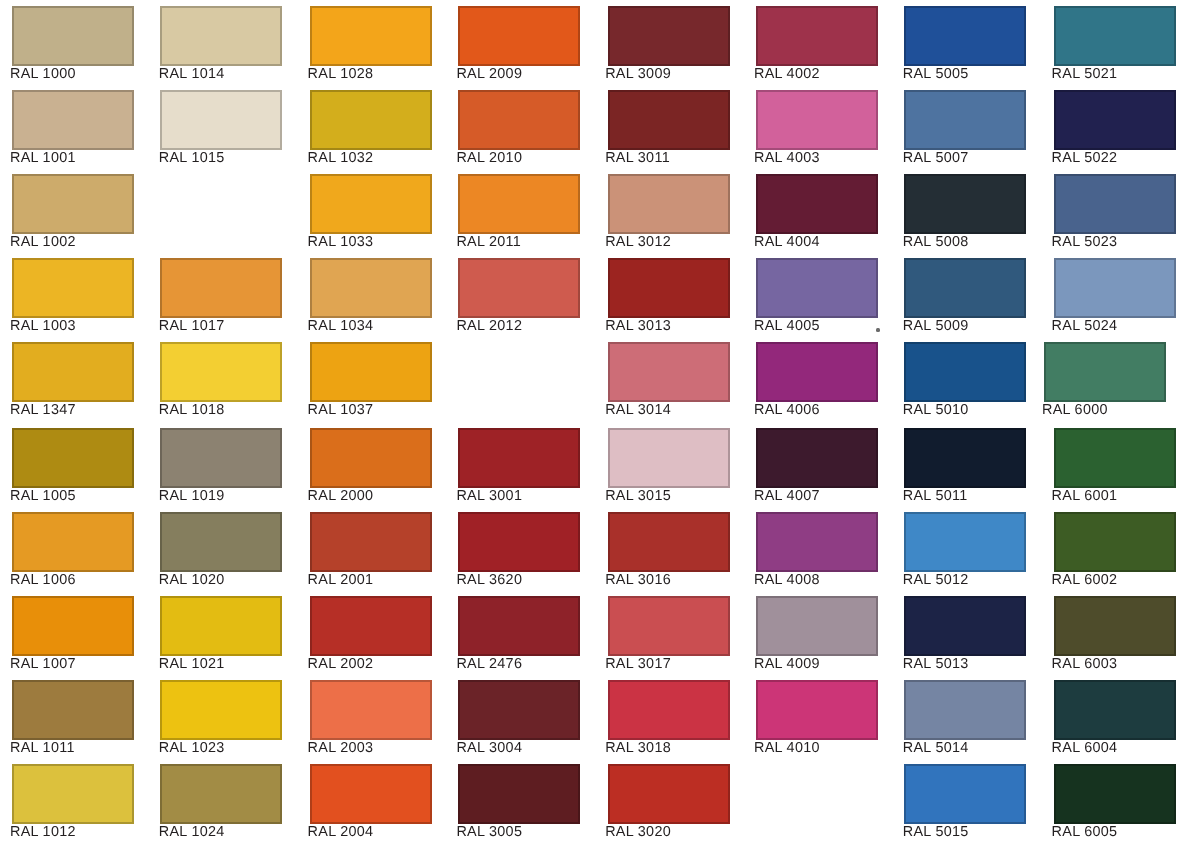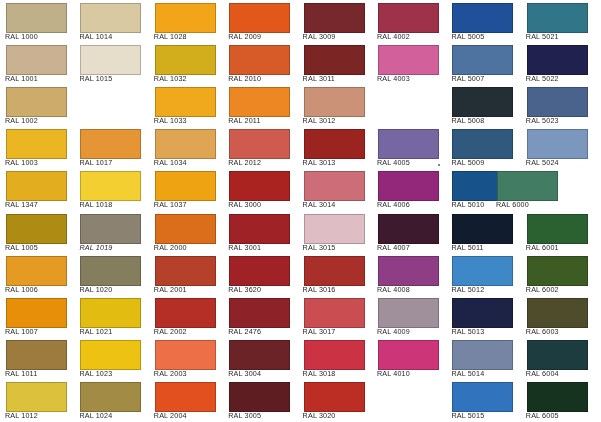--- a/index.html
+++ b/index.html
@@ -132,20 +132,24 @@
       <div class="swatch-label">RAL 1033</div>
     </div>
     <div class="swatch-cell" style="left: 223.2px; top: 84.2px;">
       <div class="swatch-chip" style="background-color: rgb(236, 135, 36);"></div>
       <div class="swatch-label">RAL 2011</div>
     </div>
     <div class="swatch-cell" style="left: 297.6px; top: 84.2px;">
       <div class="swatch-chip" style="background-color: rgb(203, 146, 120);"></div>
       <div class="swatch-label">RAL 3012</div>
     </div>
+    <div class="swatch-cell" style="left: 372px; top: 84.2px;">
+      <div class="swatch-chip" style="background-color: rgb(100, 28, 52);"></div>
+      <div class="swatch-label">RAL 4004</div>
+    </div>
     <div class="swatch-cell" style="left: 446.4px; top: 84.2px;">
       <div class="swatch-chip" style="background-color: rgb(36, 46, 53);"></div>
       <div class="swatch-label">RAL 5008</div>
     </div>
     <div class="swatch-cell" style="left: 520.8px; top: 84.2px;">
       <div class="swatch-chip" style="background-color: rgb(73, 99, 141);"></div>
       <div class="swatch-label">RAL 5023</div>
     </div>
     <div class="swatch-cell" style="left: 0px; top: 126.3px;">
       <div class="swatch-chip" style="background-color: rgb(236, 181, 36);"></div>
@@ -185,45 +189,41 @@
       <div class="swatch-label">RAL 1347</div>
     </div>
     <div class="swatch-cell" style="left: 74.4px; top: 168.4px;">
       <div class="swatch-chip" style="background-color: rgb(243, 207, 50);"></div>
       <div class="swatch-label">RAL 1018</div>
     </div>
     <div class="swatch-cell" style="left: 148.8px; top: 168.4px;">
       <div class="swatch-chip" style="background-color: rgb(237, 163, 18);"></div>
       <div class="swatch-label">RAL 1037</div>
     </div>
-    <div class="swatch-cell" style="left: 223.2px; top: 168.4px;">
-      <div class="swatch-chip" style="background-color: rgb(171, 35, 32);"></div>
-      <div class="swatch-label">RAL 3000</div>
-    </div>
     <div class="swatch-cell" style="left: 297.6px; top: 168.4px;">
       <div class="swatch-chip" style="background-color: rgb(205, 109, 119);"></div>
       <div class="swatch-label">RAL 3014</div>
     </div>
     <div class="swatch-cell" style="left: 372px; top: 168.4px;">
       <div class="swatch-chip" style="background-color: rgb(147, 40, 123);"></div>
       <div class="swatch-label">RAL 4006</div>
     </div>
     <div class="swatch-cell" style="left: 446.4px; top: 168.4px;">
       <div class="swatch-chip" style="background-color: rgb(24, 82, 139);"></div>
       <div class="swatch-label">RAL 5010</div>
     </div>
-    <div class="swatch-cell" style="left: 491px; top: 168.4px;">
+    <div class="swatch-cell" style="left: 516px; top: 168.4px;">
       <div class="swatch-chip" style="background-color: rgb(66, 125, 99);"></div>
       <div class="swatch-label">RAL 6000</div>
     </div>
     <div class="swatch-cell" style="left: 0px; top: 210.5px;">
       <div class="swatch-chip" style="background-color: rgb(174, 139, 18);"></div>
       <div class="swatch-label">RAL 1005</div>
     </div>
-    <div class="swatch-cell" style="left: 74.4px; top: 210.5px; font-style: italic;">
+    <div class="swatch-cell" style="left: 74.4px; top: 210.5px;">
       <div class="swatch-chip" style="background-color: rgb(140, 130, 113);"></div>
       <div class="swatch-label">RAL 1019</div>
     </div>
     <div class="swatch-cell" style="left: 148.8px; top: 210.5px;">
       <div class="swatch-chip" style="background-color: rgb(218, 110, 27);"></div>
       <div class="swatch-label">RAL 2000</div>
     </div>
     <div class="swatch-cell" style="left: 223.2px; top: 210.5px;">
       <div class="swatch-chip" style="background-color: rgb(158, 34, 38);"></div>
       <div class="swatch-label">RAL 3001</div>

